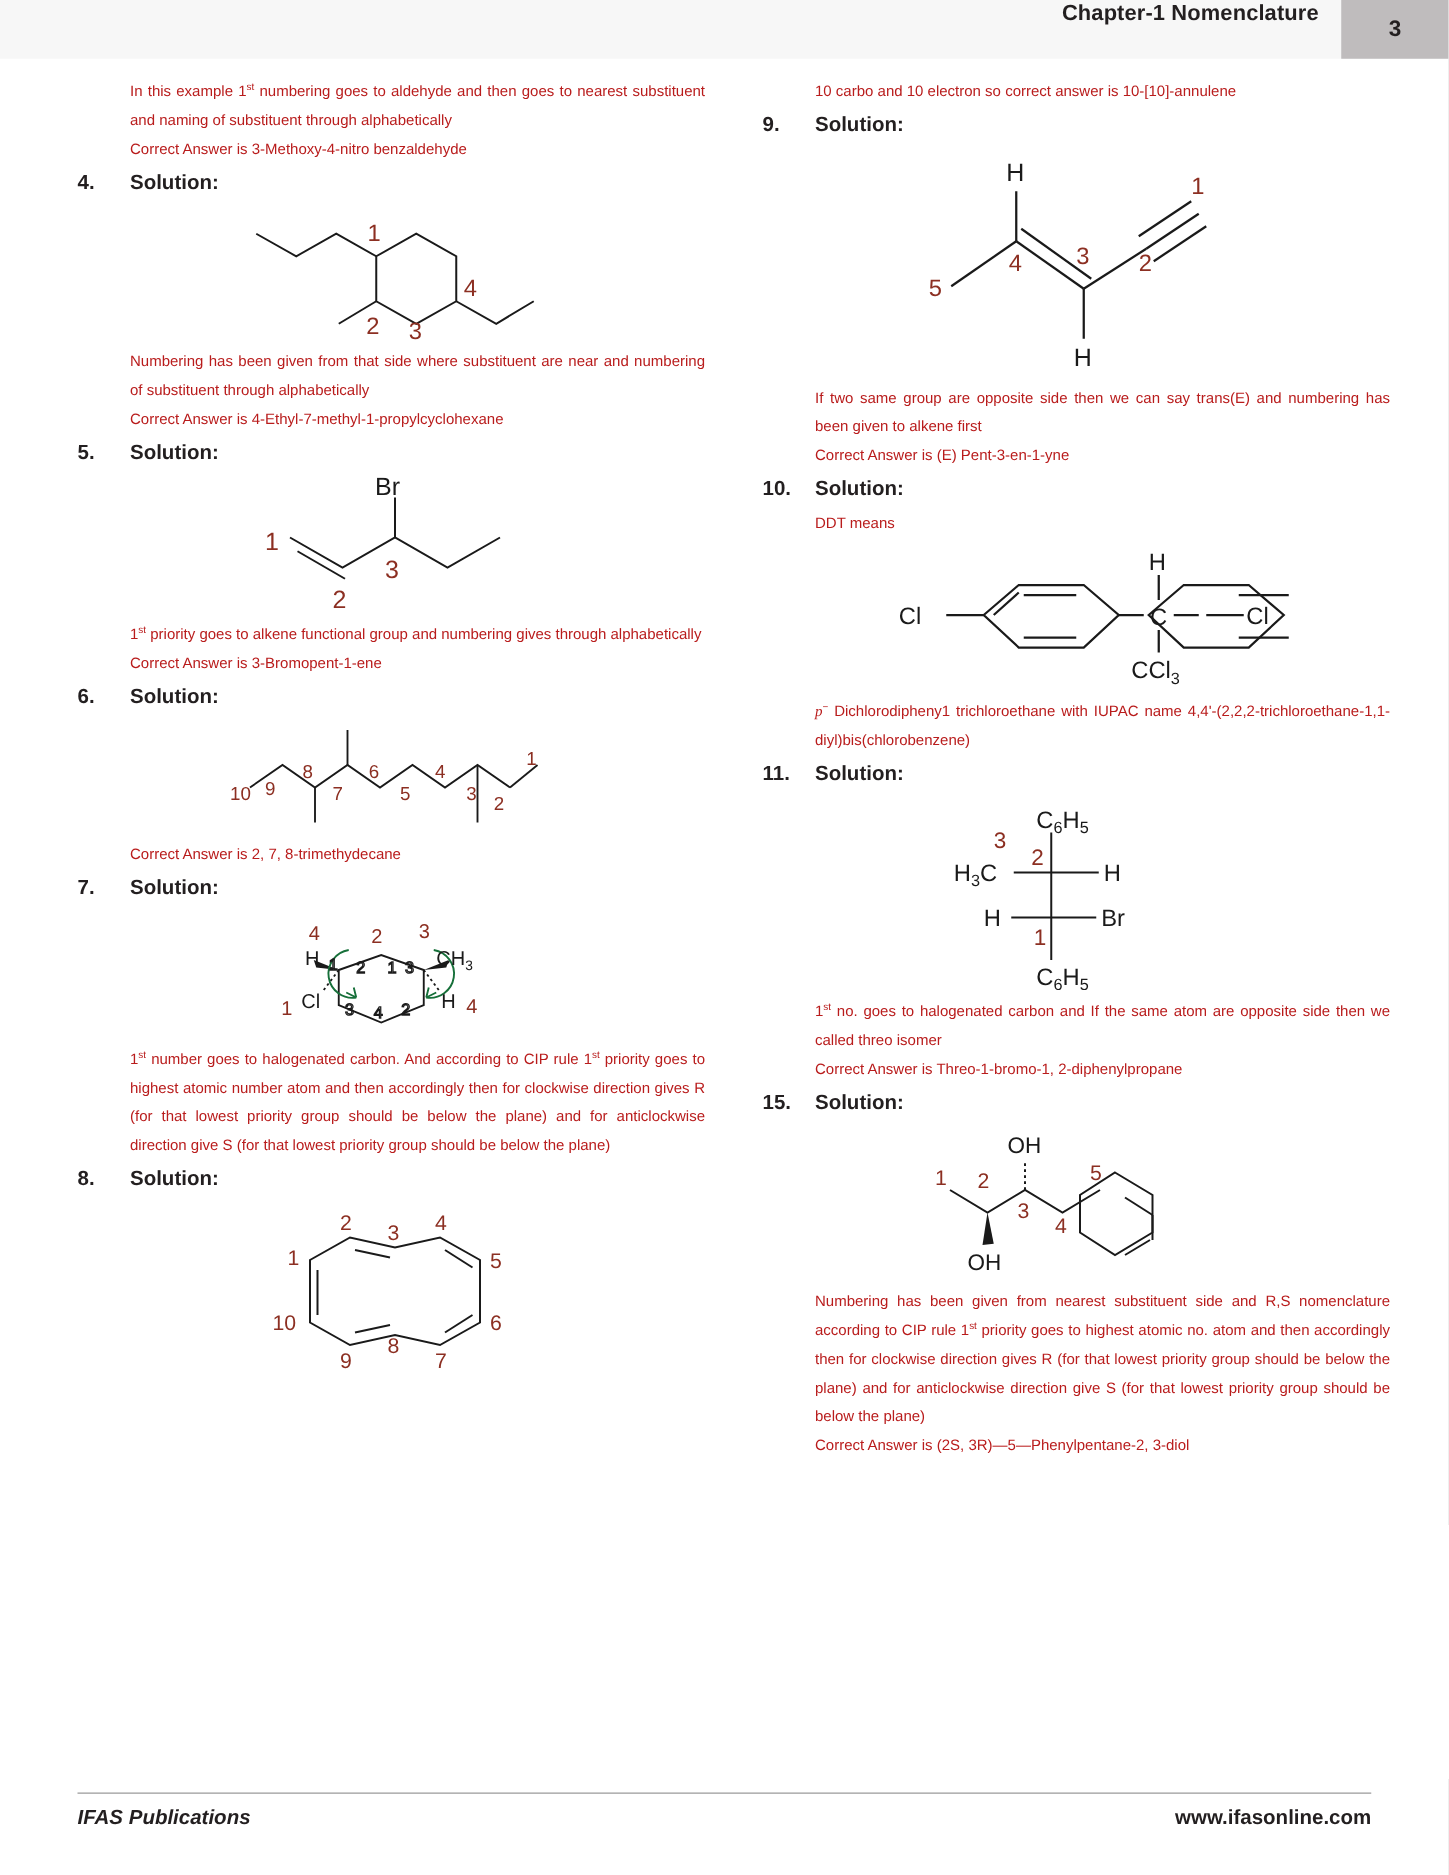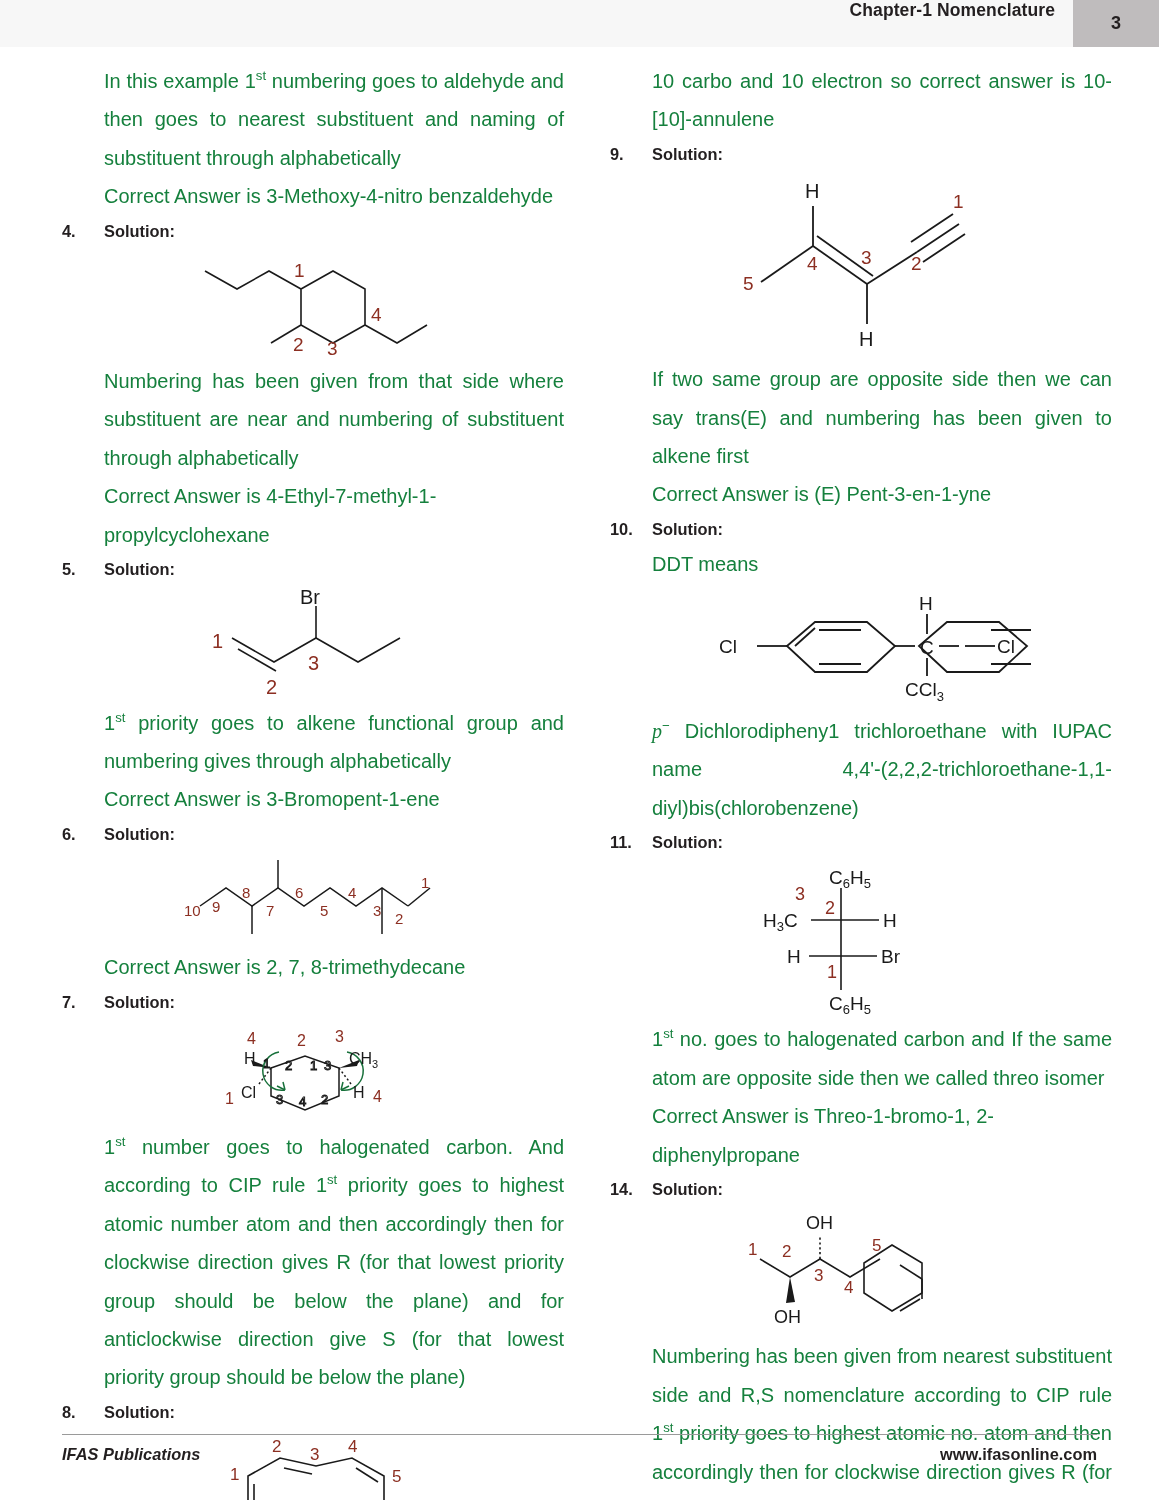--- a/index.html
+++ b/index.html
@@ -58,26 +58,26 @@
     display: flex;
     gap: 46px;
   }
   .col {
     width: 502px;
     flex: 0 0 502px;
   }
 
   
   .para {
-    font-size: 20px;
+    font-size: 12px;
     line-height: 1.92;
     text-align: justify;
     text-justify: inter-word;
     margin: 0;
-    color: #15803d;
+    color: #b91c1c;
   }
   .para.nojust { text-align: left; }
   .indent { padding-left: 42px; }
   .bold { font-weight: normal; }
   .ital { font-style: italic; }
   sup { font-size: 0.66em; vertical-align: super; line-height: 0; }
 
   .numitem {
     display: flex;
     font-size: 16.4px;
@@ -396,21 +396,21 @@
           <text class="lbl" x="44" y="38" font-size="18">3</text>
           <text class="lbl" x="74" y="52" font-size="18">2</text>
           <text class="lbl" x="76" y="116" font-size="18">1</text>
         </svg>
       </div>
 
       <p class="para indent">1<sup>st</sup> no. goes to halogenated carbon and If the same atom are opposite side then we called threo isomer</p>
       <p class="para indent nojust"><span class="bold">Correct Answer</span><span> is Threo-1-bromo-1, 2-diphenylpropane</span></p>
 
       <div class="numitem">
-        <span class="num">14.</span>
+        <span class="num">15.</span>
         <span class="body">Solution:</span>
       </div>
 
       <div class="fig-wrap">
         <svg class="fig" width="262" height="122" viewBox="0 0 262 122">
           <g class="bond" stroke-width="1.6">
             <path d="M30 50 L60 68 L90 50 L120 68 L150 50"></path>
 
             <path d="M150 50 L180 68 L180 98 L150 116 L122 98 L122 68 Z" transform="translate(12,-14)"></path>
             <path d="M166 62 L188 76" transform="translate(4,-6)"></path>

